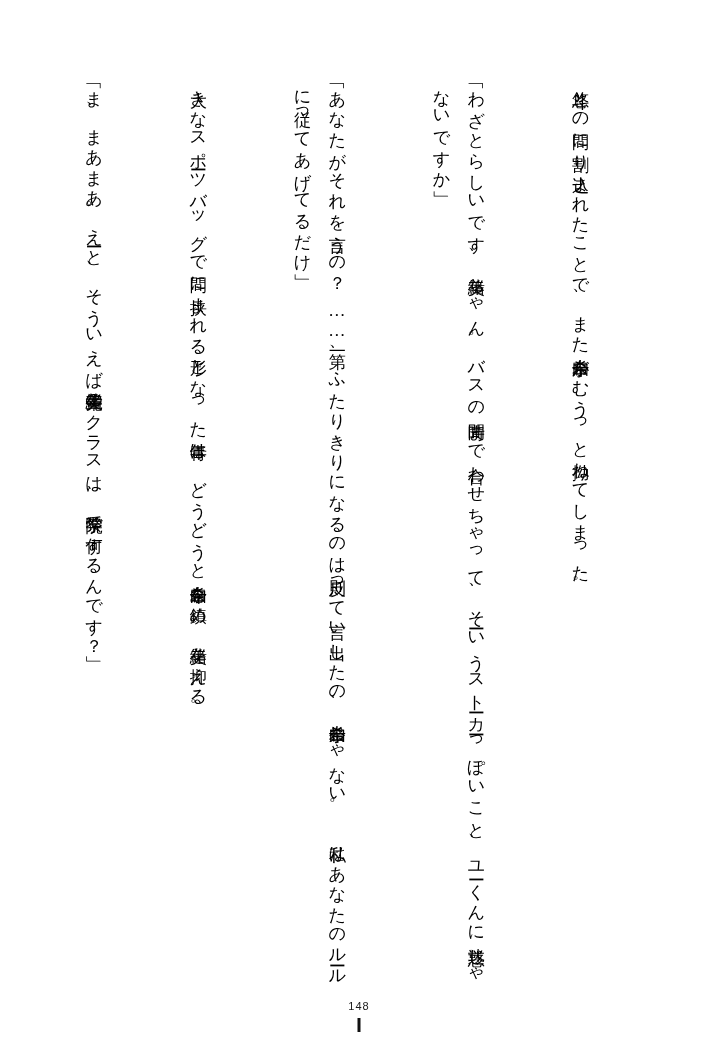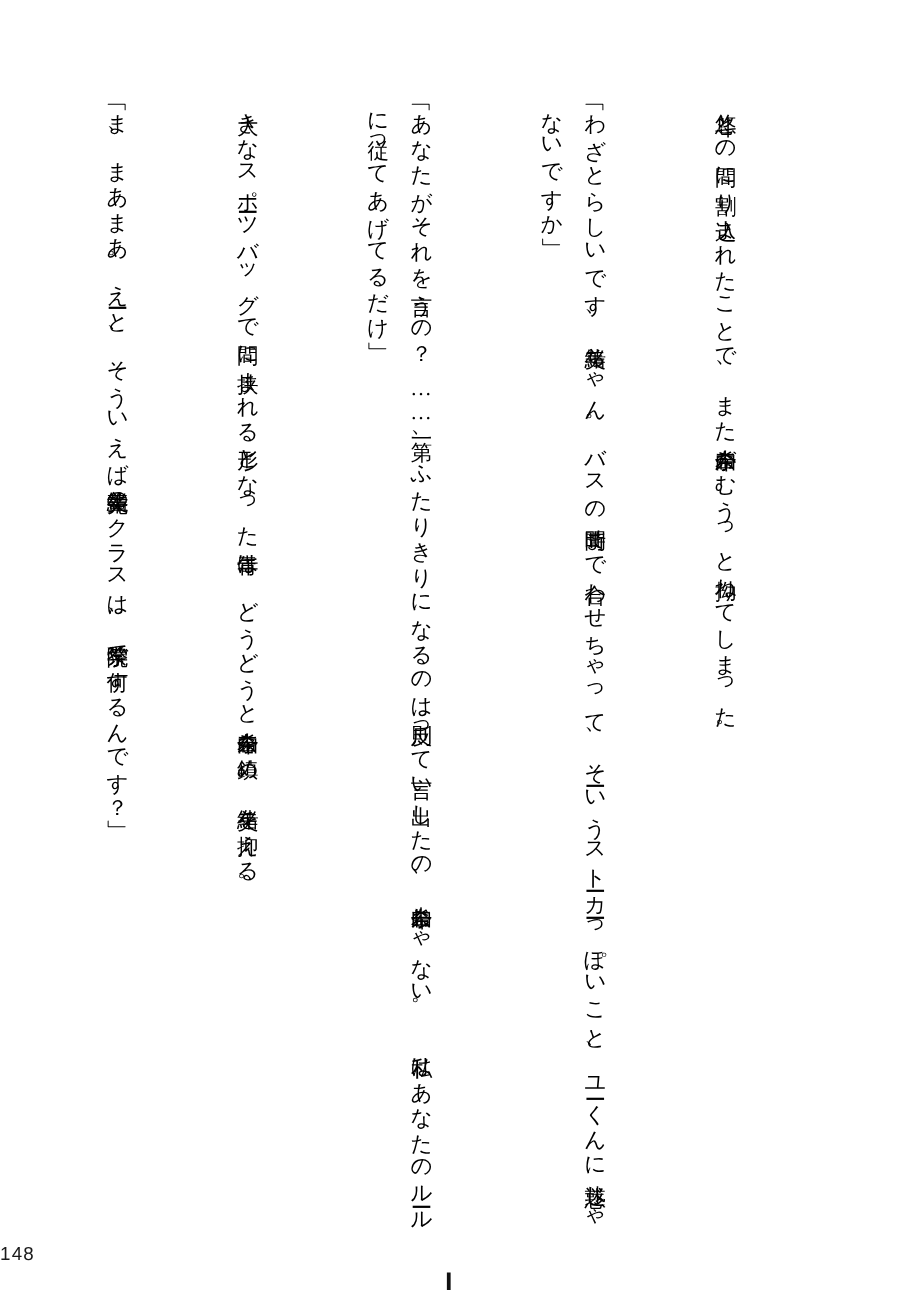--- a/index.html
+++ b/index.html
@@ -42,23 +42,23 @@
   }
   .indent {
     padding-top: 17px;
   }
   
   #page-number {
     position: absolute;
     left: 0;
     right: 0;
     bottom: 38px;
-    text-align: left;
+    text-align: center;
     font-family: "Liberation Sans", "DejaVu Sans", sans-serif;
-    font-size: 15px;
+    font-size: 11px;
     letter-spacing: 1px;
     color: #1a1a1a;
   }
   #page-mark {
     position: absolute;
     left: 50%;
     bottom: 18px;
     transform: translateX(-50%);
     width: 3px;
     height: 14px;

